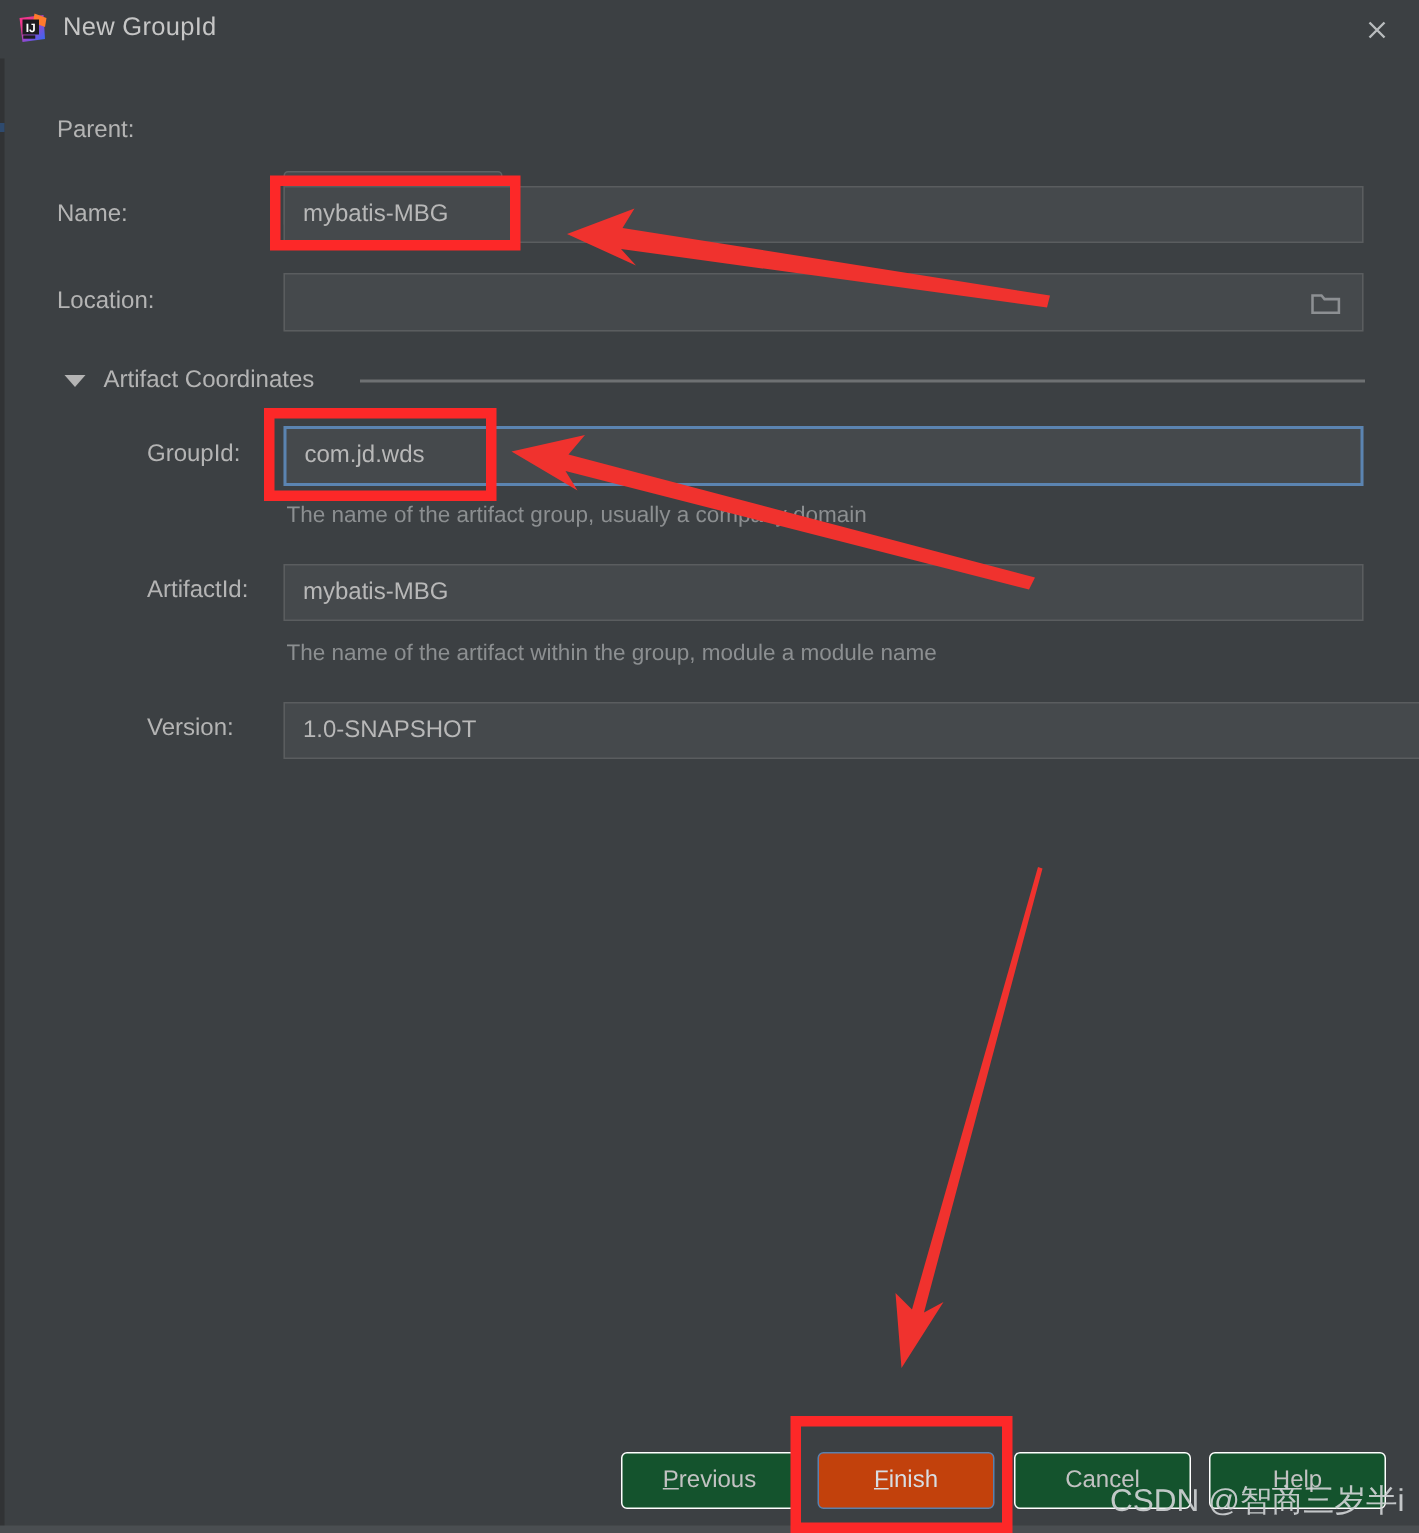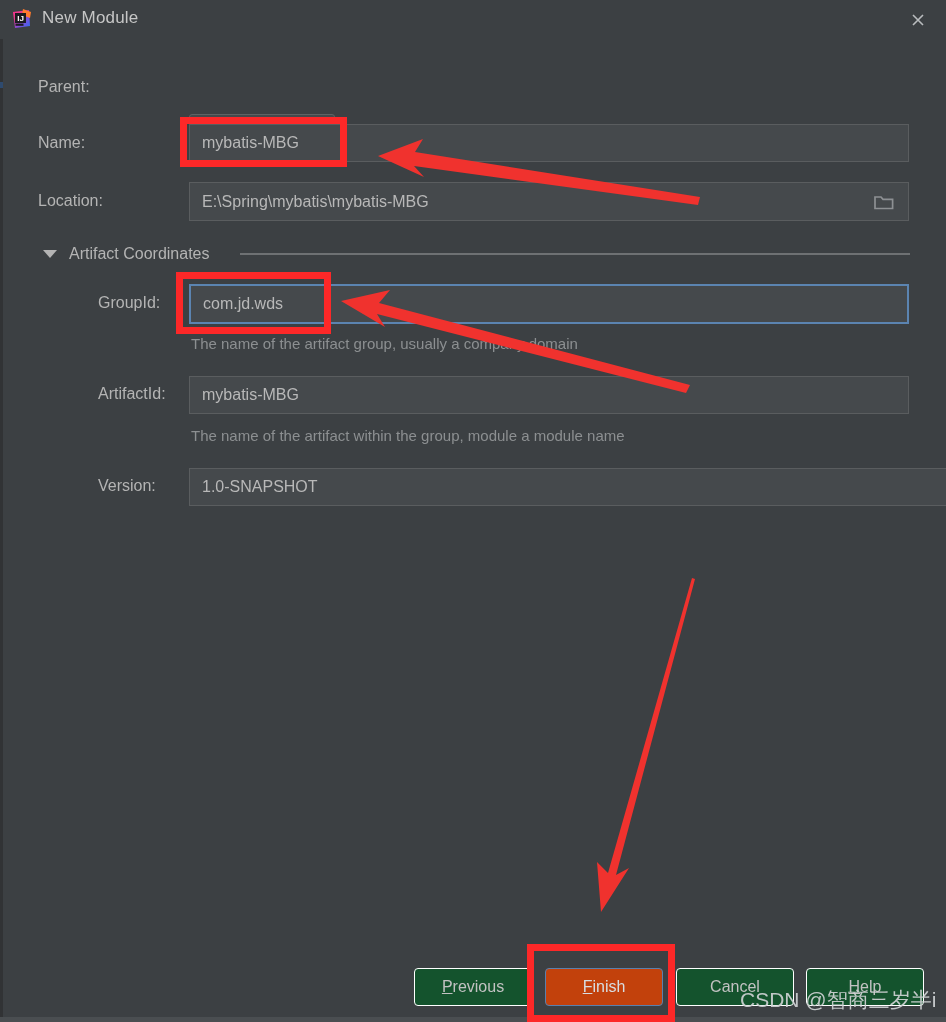--- a/index.html
+++ b/index.html
@@ -211,42 +211,41 @@
             <stop offset="100%" stop-color="#2d6cf6"></stop>
           </linearGradient>
         </defs>
         <path d="M4 5 L20 3 L21 19 L6 21 Z" fill="url(#ijg)"></path>
         <path d="M14 2 L22 5 L21 11 L13 8 Z" fill="#ff7a2d"></path>
         <rect x="6" y="6" width="11" height="10" fill="#1b1b1f"></rect>
         <text x="11.5" y="14" font-family="Liberation Sans, sans-serif" font-size="8" fill="#ffffff" text-anchor="middle" font-weight="bold">IJ</text>
         <rect x="6.5" y="16.6" width="8" height="2.2" fill="#1b1b1f"></rect>
       </svg>
     </div>
-    <div class="title-text">New Module</div>
+    <div class="title-text">New GroupId</div>
     <div class="close-btn">
       <svg width="18" height="18" viewBox="0 0 18 18">
         <path d="M4 4 L14 14 M14 4 L4 14" stroke="#b9bcbe" stroke-width="1.6" fill="none"></path>
       </svg>
     </div>
   </div>
 
   <div class="form-label" style="left:38px; top:78px;">Parent:</div>
   <div class="combo" style="left:189px; top:68px; width:146px; height:38px;">
     <span>&lt;None&gt;</span>
     <span class="combo-arrow"></span>
   </div>
 
   <div class="form-label" style="left:38px; top:134px;">Name:</div>
   <div class="field" style="left:189px; top:124px; width:720px; height:38px;">
     <span>mybatis-MBG</span>
   </div>
 
   <div class="form-label" style="left:38px; top:192px;">Location:</div>
   <div class="field" style="left:189px; top:182px; width:720px; height:39px;">
-    <span>E:\Spring\mybatis\mybatis-MBG</span>
     <span class="folder-icon">
       <svg width="20" height="17" viewBox="0 0 20 17">
         <path d="M1 3 L7 3 L9 5.4 L18.6 5.4 L18.6 14.5 L1 14.5 Z" fill="none" stroke="#8d9093" stroke-width="1.7"></path>
       </svg>
     </span>
   </div>
 
   <span class="section-triangle" style="left:43px; top:250px;"></span>
   <div class="section-title" style="left:69px; top:245px;">Artifact Coordinates</div>
   <div class="section-rule" style="left:240px; top:253px; width:670px;"></div>

